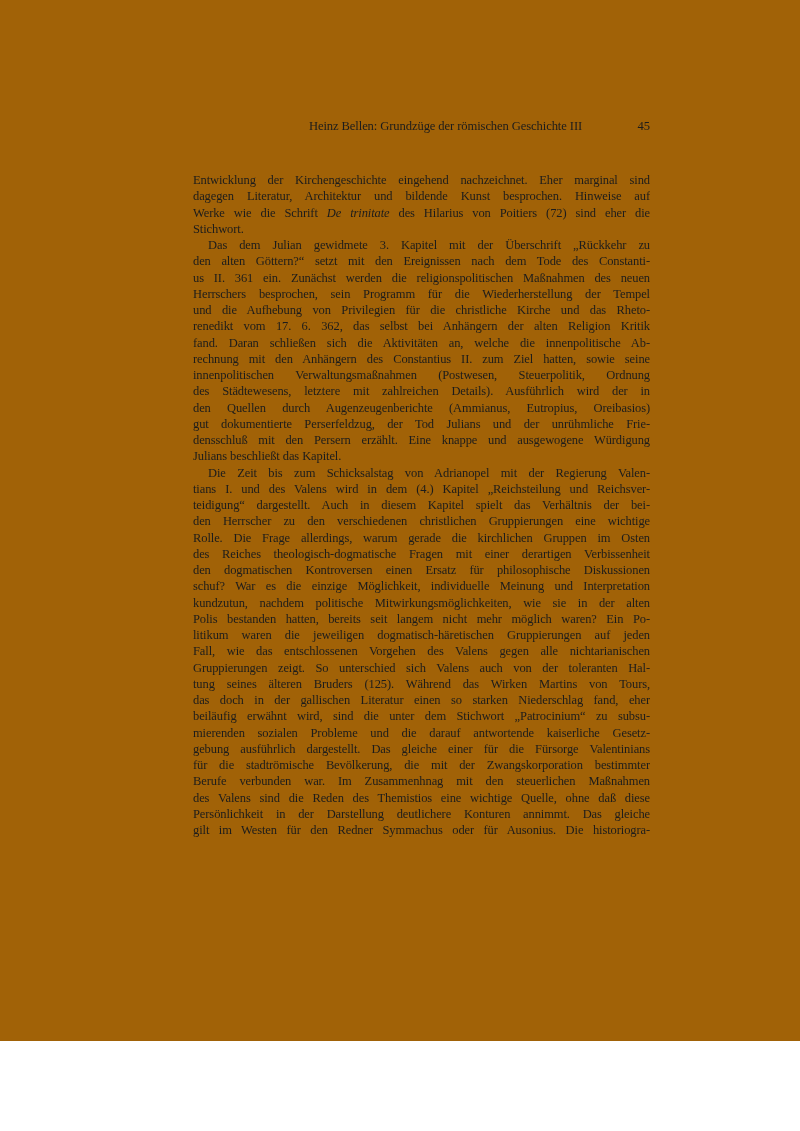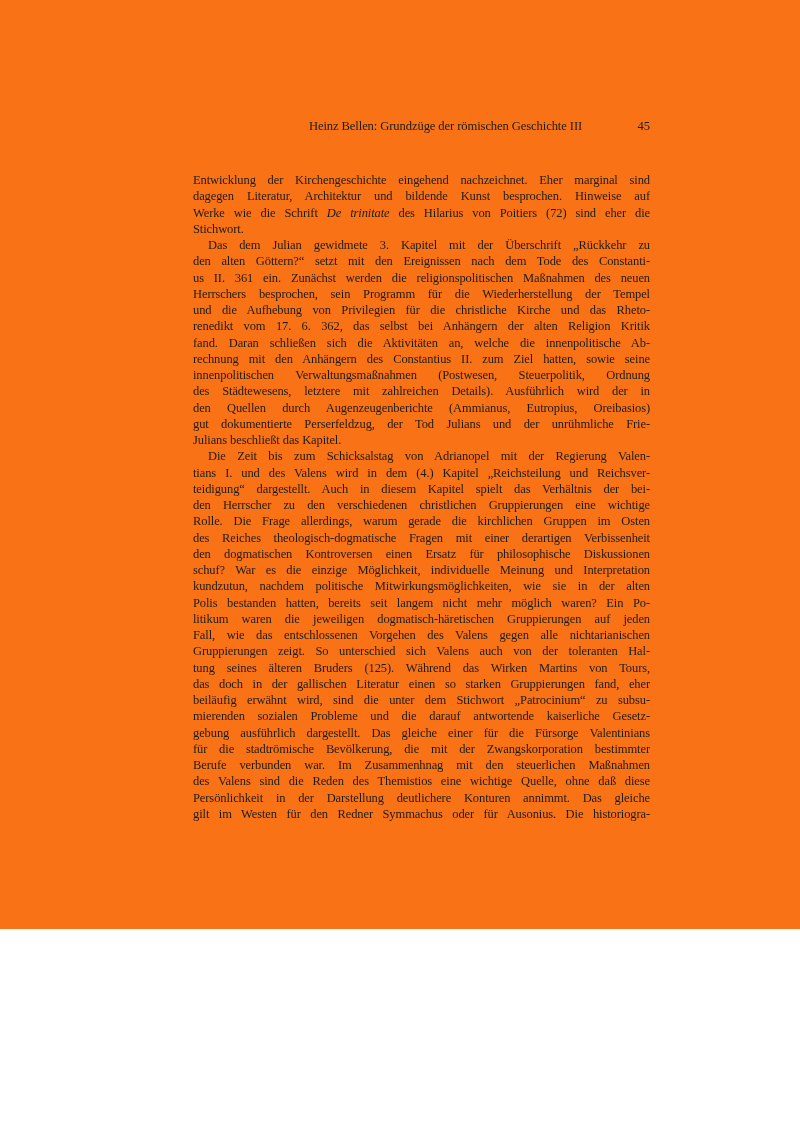--- a/index.html
+++ b/index.html
@@ -1,20 +1,20 @@
 <!DOCTYPE html>
 <html><head>
 <meta charset="utf-8">
 <style>
   html, body { margin: 0; padding: 0; background: #ffffff; }
   .page {
     position: relative;
     width: 800px;
-    height: 929px;
-    background: #f97316;
+    height: 1041px;
+    background: #a16207;
     font-family: "Liberation Serif", "DejaVu Serif", serif;
     color: #1c1c1c;
     overflow: hidden;
   }
   .running-head {
     position: absolute;
     left: 193px;
     top: 119px;
     width: 457px;
     height: 17px;
@@ -74,38 +74,39 @@
         <div class="line">us II. 361 ein. Zunächst werden die religionspolitischen Maßnahmen des neuen</div>
         <div class="line">Herrschers besprochen, sein Programm für die Wiederherstellung der Tempel</div>
         <div class="line">und die Aufhebung von Privilegien für die christliche Kirche und das Rheto-</div>
         <div class="line">renedikt vom 17. 6. 362, das selbst bei Anhängern der alten Religion Kritik</div>
         <div class="line">fand. Daran schließen sich die Aktivitäten an, welche die innenpolitische Ab-</div>
         <div class="line">rechnung mit den Anhängern des Constantius II. zum Ziel hatten, sowie seine</div>
         <div class="line">innenpolitischen Verwaltungsmaßnahmen (Postwesen, Steuerpolitik, Ordnung</div>
         <div class="line">des Städtewesens, letztere mit zahlreichen Details). Ausführlich wird der in</div>
         <div class="line">den Quellen durch Augenzeugenberichte (Ammianus, Eutropius, Oreibasios)</div>
         <div class="line">gut dokumentierte Perserfeldzug, der Tod Julians und der unrühmliche Frie-</div>
+        <div class="line">densschluß mit den Persern erzählt. Eine knappe und ausgewogene Würdigung</div>
         <div class="line lastline">Julians beschließt das Kapitel.</div>
       </div>
       <div class="paragraph">
         <div class="line indent">Die Zeit bis zum Schicksalstag von Adrianopel mit der Regierung Valen-</div>
         <div class="line">tians I. und des Valens wird in dem (4.) Kapitel „Reichsteilung und Reichsver-</div>
         <div class="line">teidigung“ dargestellt. Auch in diesem Kapitel spielt das Verhältnis der bei-</div>
         <div class="line">den Herrscher zu den verschiedenen christlichen Gruppierungen eine wichtige</div>
         <div class="line">Rolle. Die Frage allerdings, warum gerade die kirchlichen Gruppen im Osten</div>
         <div class="line">des Reiches theologisch-dogmatische Fragen mit einer derartigen Verbissenheit</div>
         <div class="line">den dogmatischen Kontroversen einen Ersatz für philosophische Diskussionen</div>
         <div class="line">schuf? War es die einzige Möglichkeit, individuelle Meinung und Interpretation</div>
         <div class="line">kundzutun, nachdem politische Mitwirkungsmöglichkeiten, wie sie in der alten</div>
         <div class="line">Polis bestanden hatten, bereits seit langem nicht mehr möglich waren? Ein Po-</div>
         <div class="line">litikum waren die jeweiligen dogmatisch-häretischen Gruppierungen auf jeden</div>
         <div class="line">Fall, wie das entschlossenen Vorgehen des Valens gegen alle nichtarianischen</div>
         <div class="line">Gruppierungen zeigt. So unterschied sich Valens auch von der toleranten Hal-</div>
         <div class="line">tung seines älteren Bruders (125). Während das Wirken Martins von Tours,</div>
-        <div class="line">das doch in der gallischen Literatur einen so starken Gruppierungen fand, eher</div>
+        <div class="line">das doch in der gallischen Literatur einen so starken Niederschlag fand, eher</div>
         <div class="line">beiläufig erwähnt wird, sind die unter dem Stichwort „Patrocinium“ zu subsu-</div>
         <div class="line">mierenden sozialen Probleme und die darauf antwortende kaiserliche Gesetz-</div>
         <div class="line">gebung ausführlich dargestellt. Das gleiche einer für die Fürsorge Valentinians</div>
         <div class="line">für die stadtrömische Bevölkerung, die mit der Zwangskorporation bestimmter</div>
         <div class="line">Berufe verbunden war. Im Zusammenhnag mit den steuerlichen Maßnahmen</div>
         <div class="line">des Valens sind die Reden des Themistios eine wichtige Quelle, ohne daß diese</div>
         <div class="line">Persönlichkeit in der Darstellung deutlichere Konturen annimmt. Das gleiche</div>
         <div class="line">gilt im Westen für den Redner Symmachus oder für Ausonius. Die historiogra-</div>
       </div>
     </div>

